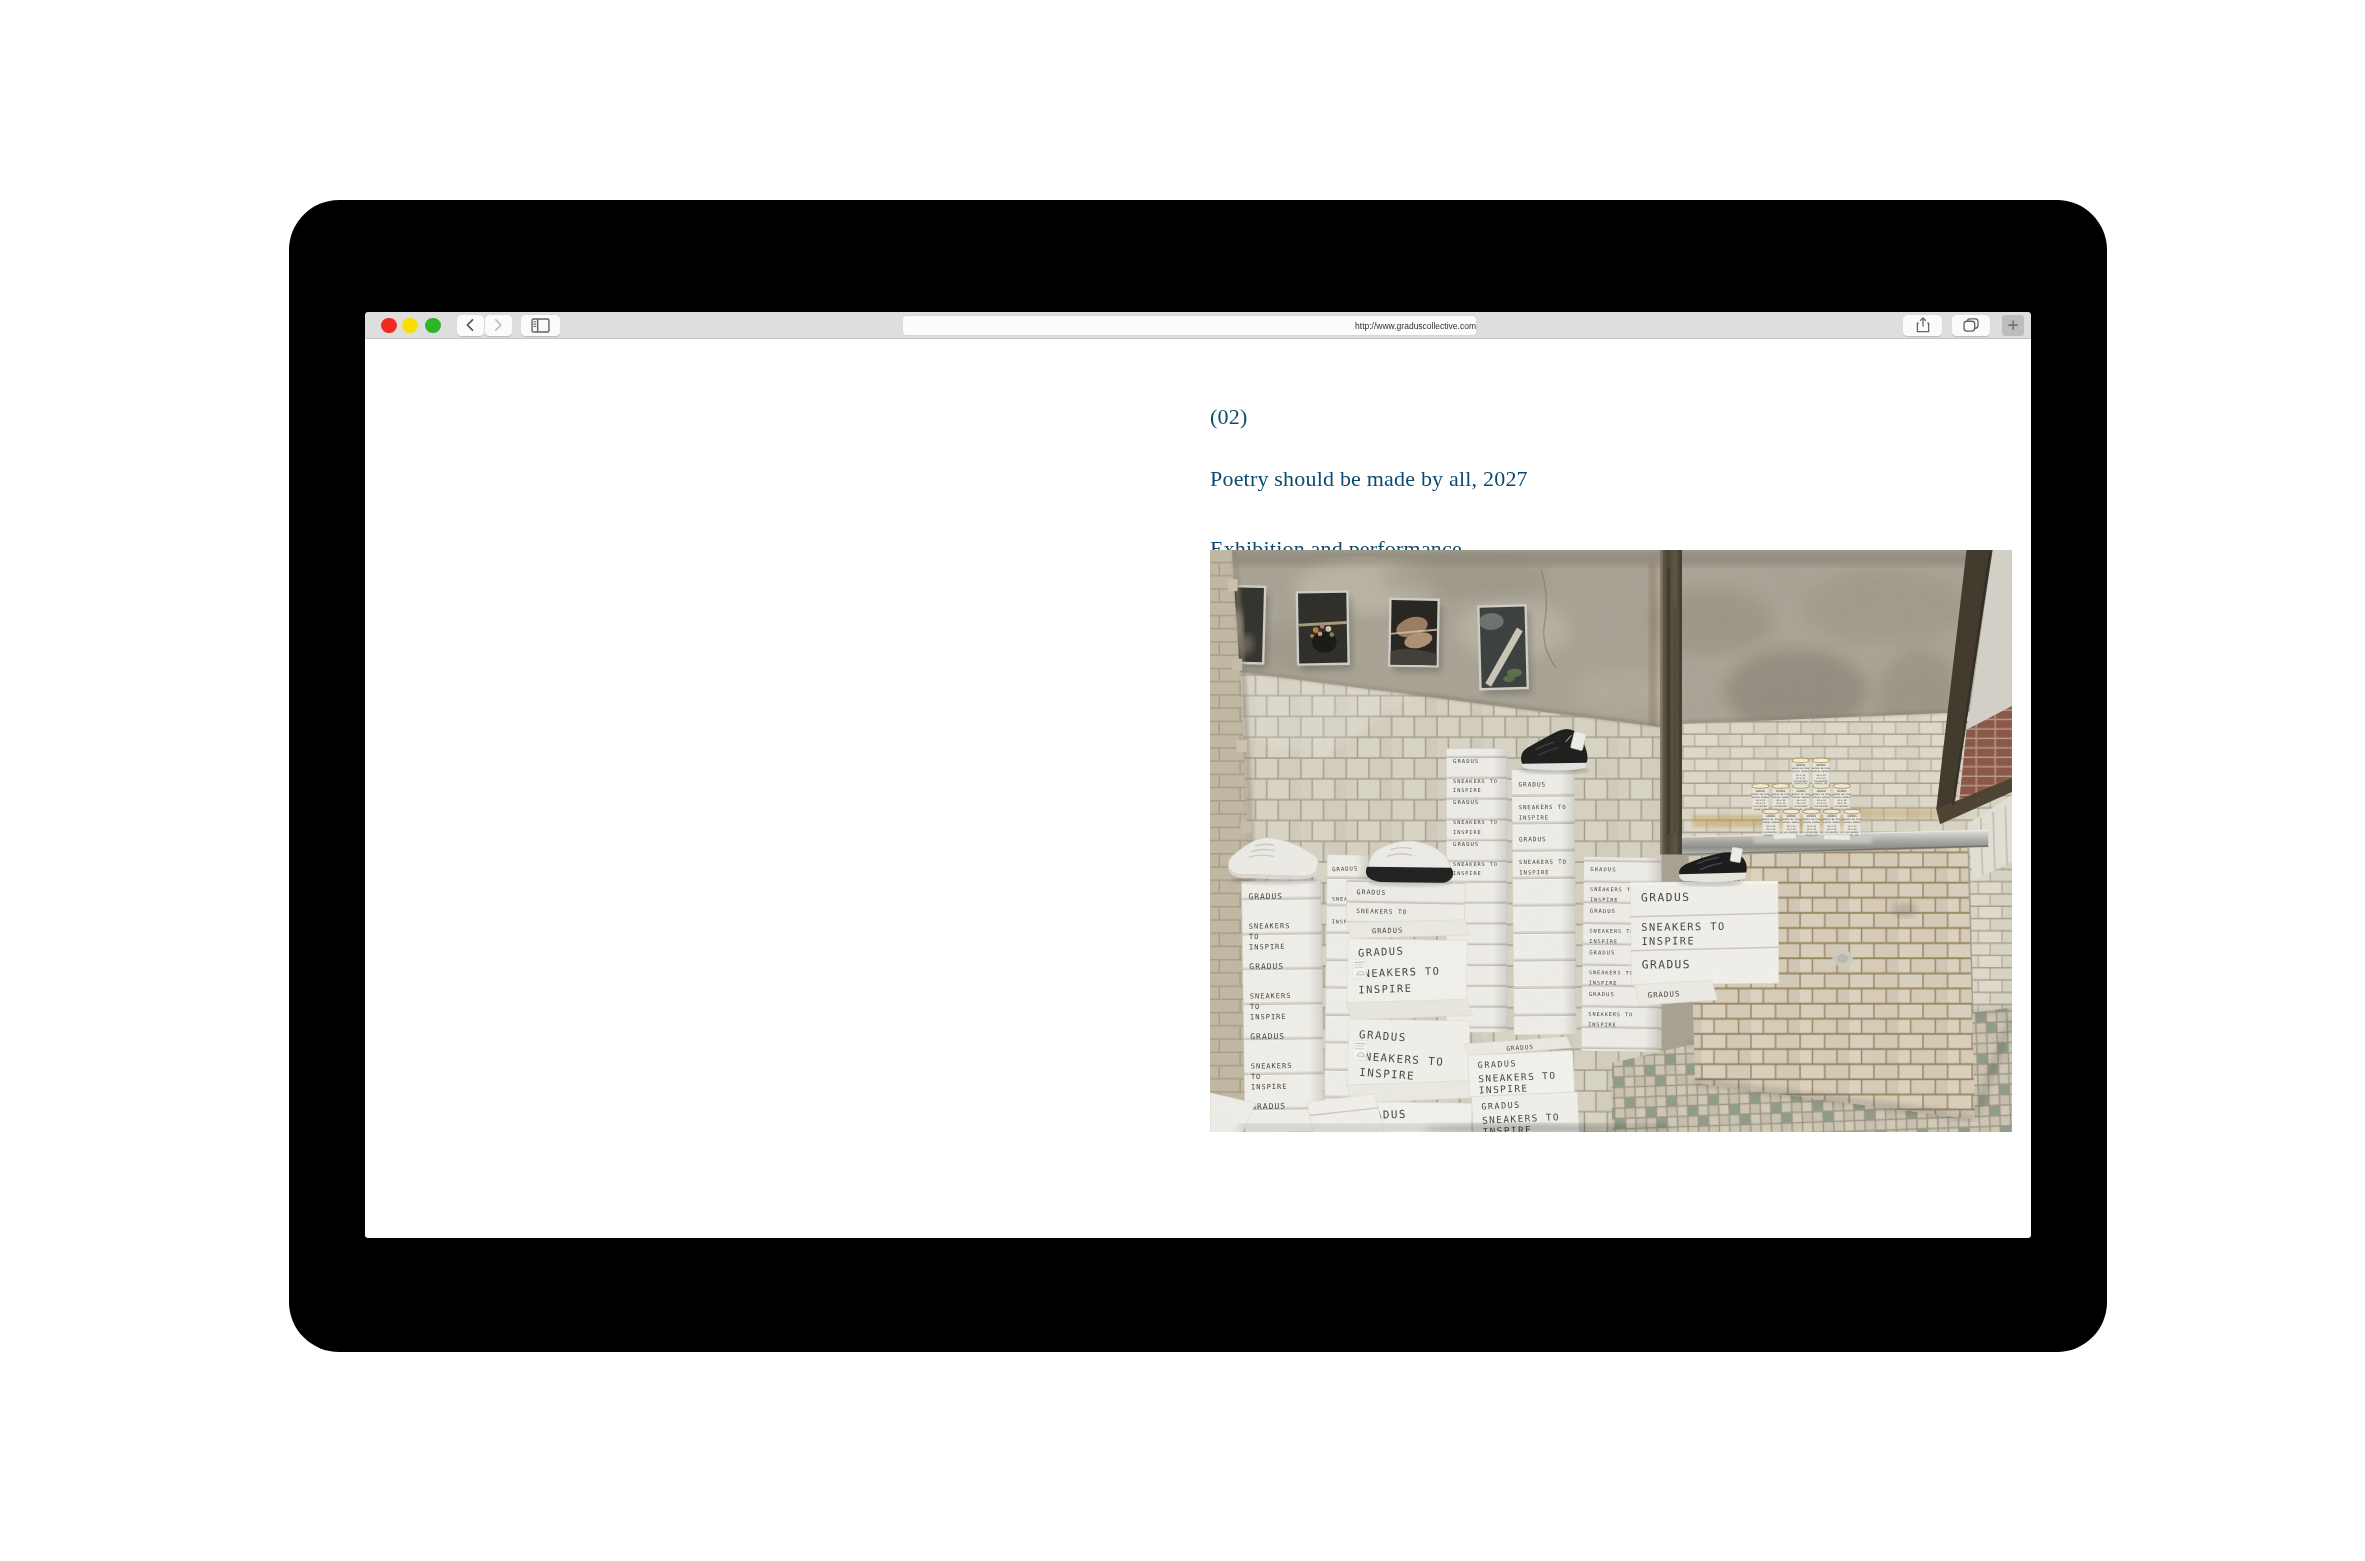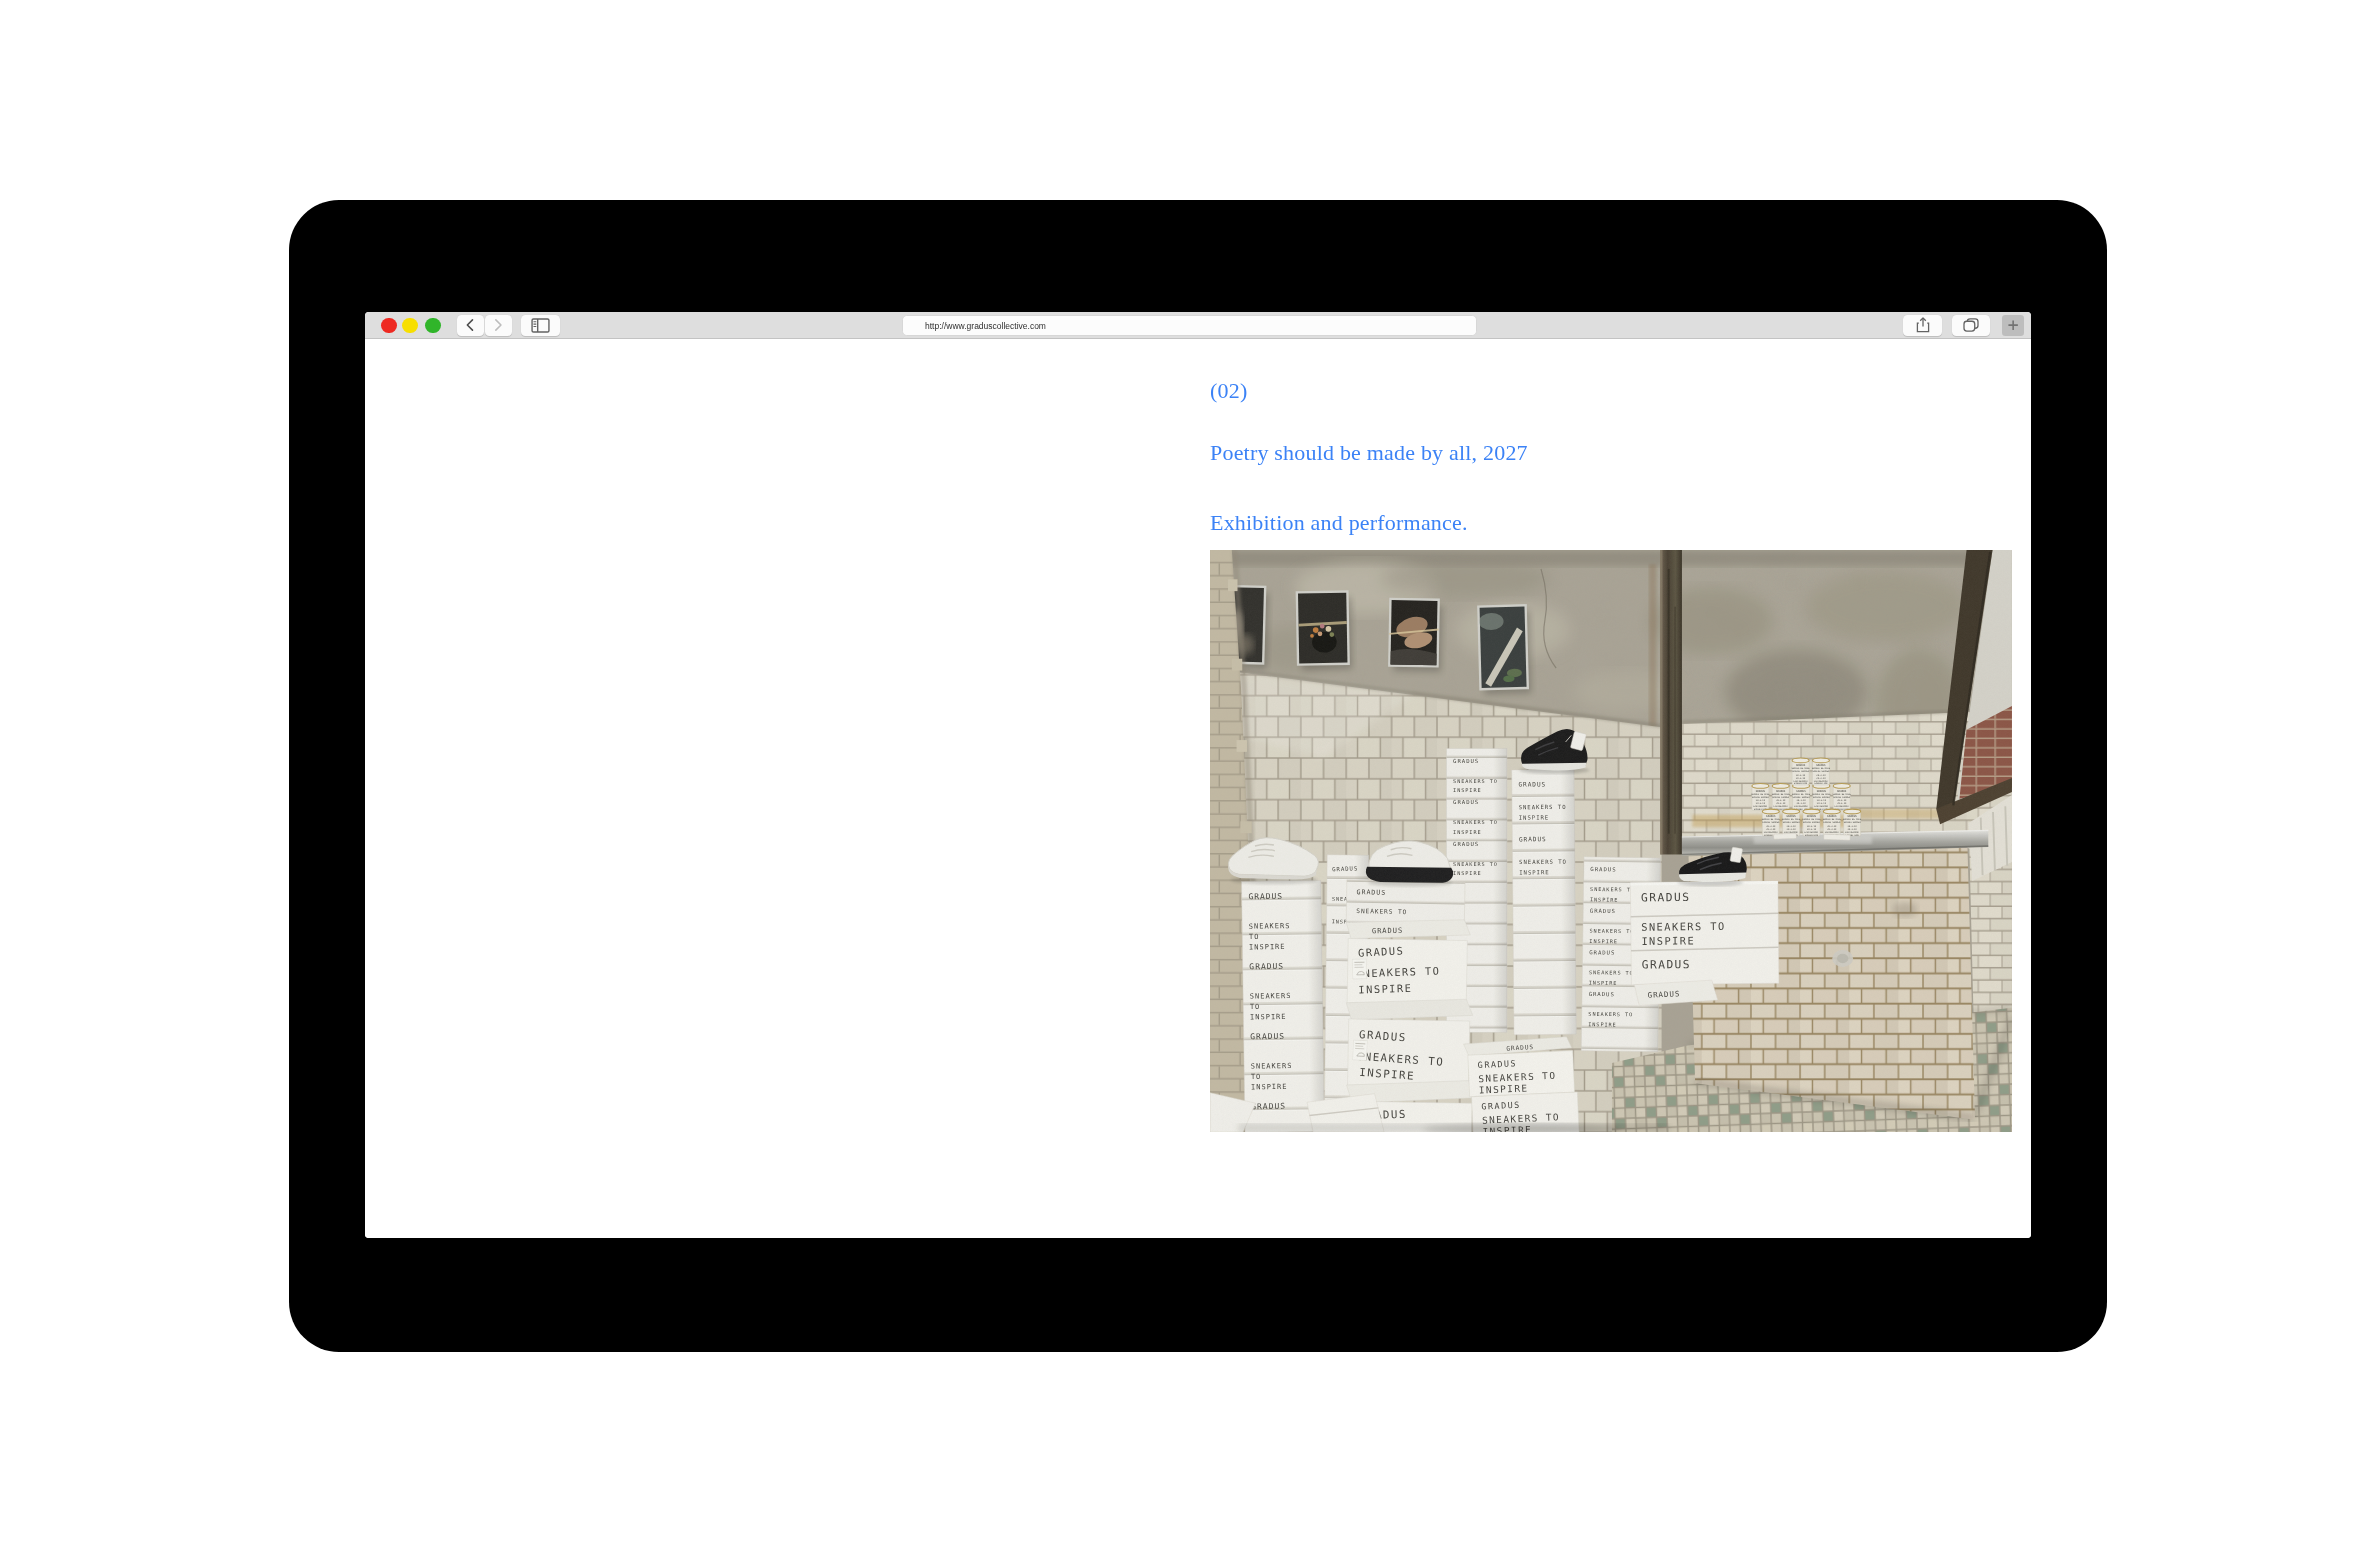--- a/index.html
+++ b/index.html
@@ -28,27 +28,27 @@
   .btn-back    { left:92px;  width:27px; }
   .btn-fwd     { left:120px;  width:27px; }
   .btn-side    { left:156px;  width:39px; }
   .btn-share   { left:1538px; width:39px; }
   .btn-tabs    { left:1587px; width:38px; }
   .btn-newtab  { left:1637px; width:22px; background:#bdbdbd; box-shadow:none; border-radius:3.3px; }
 
   .urlbar { position:absolute; left:537px; top:3.3px; width:575px; height:21px;
             background:#fcfcfc; border:0.5px solid #d7d7d7; border-radius:4.7px; }
   .urlbar input { width:100%; height:100%; border:none; background:transparent; outline:none;
-                  text-align:left; font-size:8.5px; color:#2f2f2f;
-                  font-family:"Liberation Sans", sans-serif;margin-left:22px; }
+                  text-align:right; font-size:8.5px; color:#2f2f2f;
+                  font-family:"Liberation Sans", sans-serif; }
 
   
   .content { position:absolute; left:0; top:28px; right:0; bottom:0; background:#fff; }
   .serif { position:absolute; left:845px; font-family:"Liberation Serif", serif;
-           font-size:22px; color:#3b82f6; letter-spacing:0.2px; white-space:nowrap; }
+           font-size:22px; color:#0c4a6e; letter-spacing:0.2px; white-space:nowrap;margin-top:26px; }
   .t-index { top:38px; }
   .t-title { top:100px; }
   .t-sub   { top:170px; }
 
   .photo { position:absolute; left:845px; top:210px; width:802px; height:582px; }
 
   
   .bx  { font-family:"DejaVu Sans Mono", monospace; fill:#3f3e3b; }
   .bxl { letter-spacing:3px; }
   .bxs { letter-spacing:2px; }

